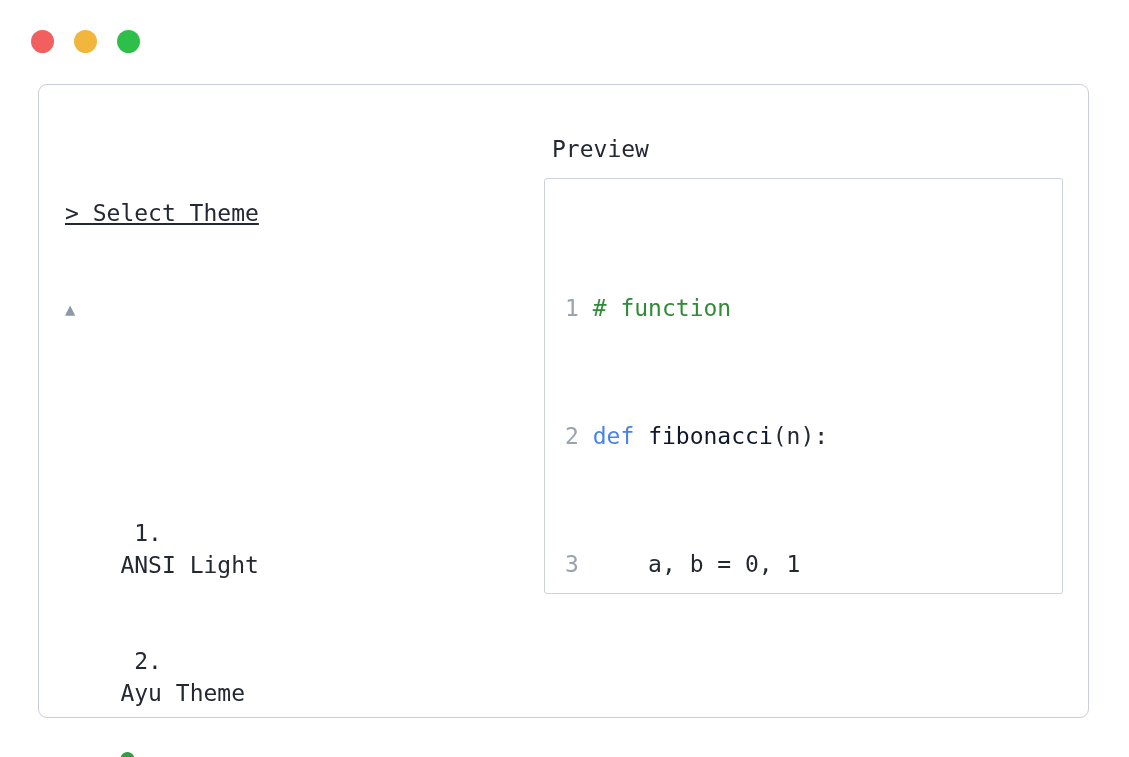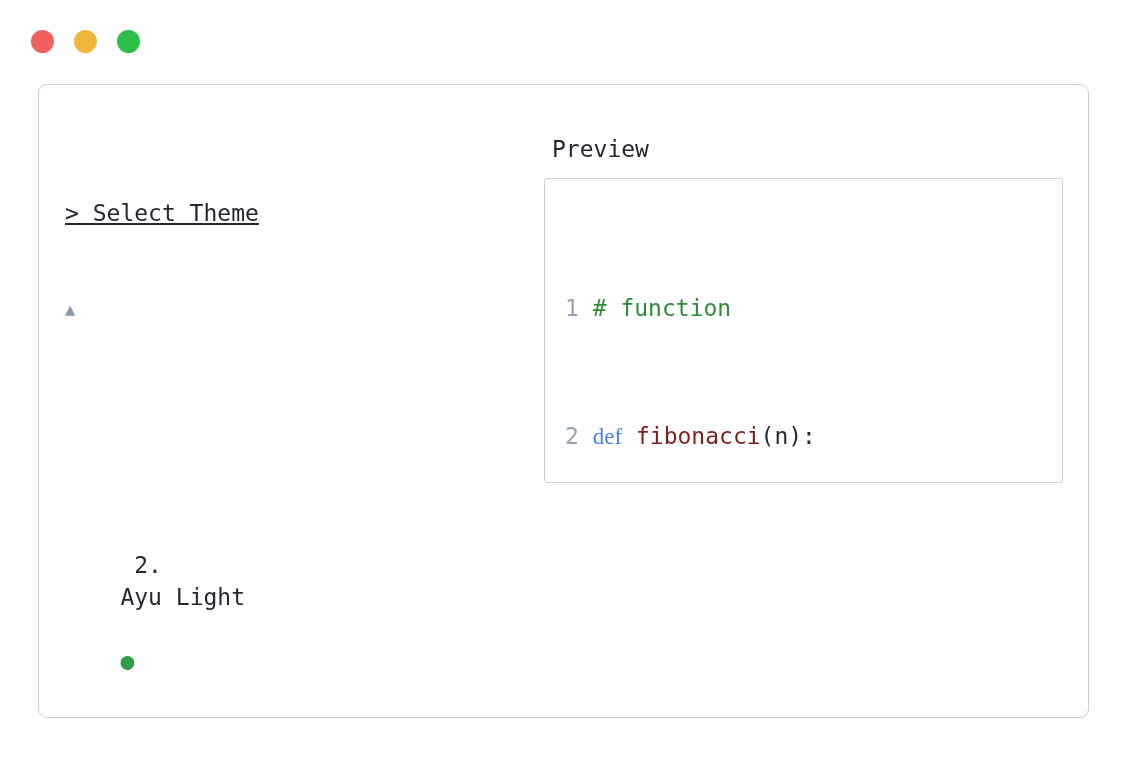--- a/index.html
+++ b/index.html
@@ -33,56 +33,62 @@
   .arrow.up { color:#8d98ab; }
   .item .bullet { display:inline-block; width:2ch; color:#2f9e44; }
   .item .num { display:inline-block; width:3ch; text-align:right; margin-right:1ch; }
   .item .variant { color:#a3abba; margin-left:1ch; }
   .item .variant:empty { margin-left:0; }
 
   
   .preview-label { position:absolute; left:513px; top:48px; height:32px; line-height:32px; }
   .preview-box {
     position:absolute; left:505px; top:93px;
-    width:519px; height:305px;
+    width:519px; height:416px;
     border:1.5px solid #ccd1da; border-radius:3px;
     background:#ffffff; overflow:hidden;
   }
   #code { padding:49px 0 0 20px; white-space:pre; }
   .code-line { height:32px; line-height:32px; }
   .line-inner { display:inline-block; height:32px; }
 
   .c-ln    { color:#9aa3b1; }
-  .c-kw    { color:#4b82ea;font-family:Liberation Serif, serif; }
-  .c-fn    { color:#7f1d1d; }
+  .c-kw    { color:#4b82ea; }
+  .c-fn    { color:#0f172a; }
   .c-com   { color:#2e8b36; }
   .c-plain { color:#232833; }
 </style>
 </head>
 <body>
 
 <div class="stage">
 
   <div class="traffic-lights">
     <span class="tl" style="background: rgb(241, 95, 95);"></span>
     <span class="tl" style="background: rgb(242, 182, 61);"></span>
     <span class="tl" style="background: rgb(46, 191, 74);"></span>
   </div>
 
   <div class="window">
 
     <div class="left-col">
       <div class="row header">&gt; Select Theme</div>
       <div class="row arrow up">▲</div>
       <div id="theme-list">
+  <div class="row item">
+    <span class="bullet"></span>
+    <span class="num">1.</span>
+    <span class="name">ANSI Light</span>
+    <span class="variant"></span>
+  </div>
 
   <div class="row item">
     <span class="bullet"></span>
     <span class="num">2.</span>
-    <span class="name">Ayu Light</span>
+    <span class="name">Ayu Theme</span>
     <span class="variant"></span>
   </div>
 
   <div class="row item selected">
     <span class="bullet">●</span>
     
     
     <span class="variant"></span>
   </div>
 

